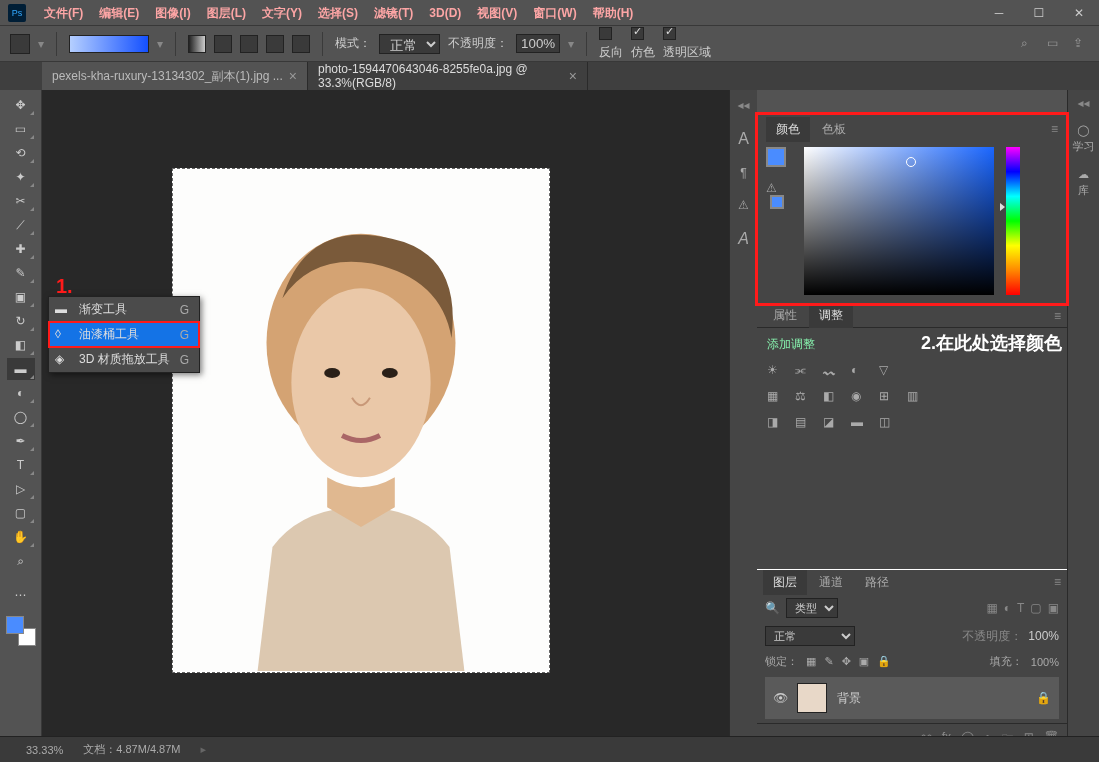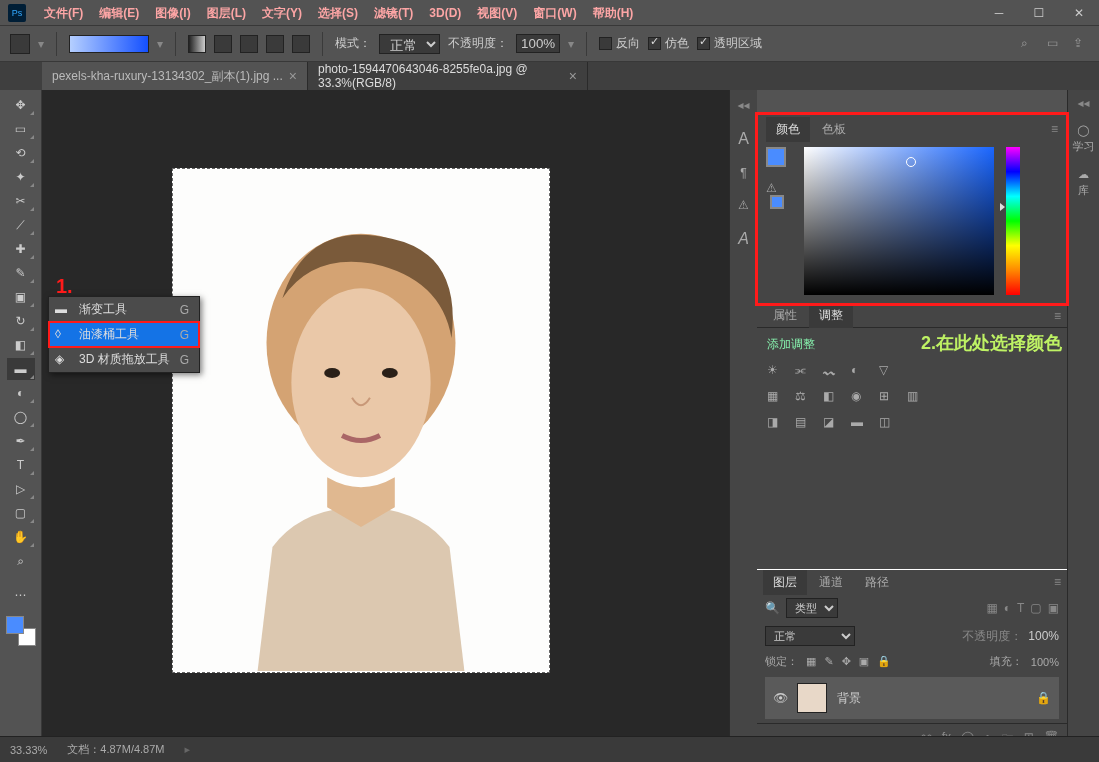--- a/index.html
+++ b/index.html
@@ -14,21 +14,21 @@
 
 
 .options-bar { height:36px; background:#535353; display:flex; align-items:center; padding:0 10px; border-bottom:1px solid #383838; gap:8px; }
 .tool-preset { width:20px; height:20px; background:#3a3a3a; border:1px solid #222; }
 .gradient-preview { width:80px; height:18px; background:linear-gradient(to right,#b5cfff,#1450ff); border:1px solid #222; }
 .grad-btn { width:18px; height:18px; background:#3a3a3a; border:1px solid #222; }
 .sep { width:1px; height:24px; background:#3a3a3a; margin:0 4px; }
 .opt-label { color:#ccc; }
 .opt-select { background:#3a3a3a; border:1px solid #222; color:#ccc; padding:2px 6px; height:20px; }
 .opt-input { width:44px; background:#3a3a3a; border:1px solid #222; color:#ccc; padding:1px 4px; text-align:center; }
-.checkbox { display:flex; align-items:center; gap:4px; }
+.checkbox { display:flex; gap:4px;flex-direction:column; }
 .cb { width:13px; height:13px; background:#3a3a3a; border:1px solid #222; position:relative; }
 .cb.on::after { content:"✓"; position:absolute; top:-3px; left:1px; font-size:11px; color:#ddd; }
 .icon-right { margin-left:auto; display:flex; gap:10px; }
 .tiny-icon { width:16px; height:16px; color:#999; }
 
 
 .tabs { height:28px; background:#3f3f3f; display:flex; align-items:stretch; padding-left:42px; }
 .tab { padding:0 10px; display:flex; align-items:center; gap:6px; color:#bbb; border-right:1px solid #2a2a2a; background:#535353; max-width:280px; }
 .tab.active { background:#3f3f3f; color:#ddd; }
 .tab-close { font-size:14px; color:#999; }
@@ -56,21 +56,21 @@
 .canvas-area { flex:1; background:#282828; position:relative; overflow:hidden; }
 .canvas { position:absolute; left:130px; top:78px; width:378px; height:505px; background:#fff; border:1px dashed #666; }
 .portrait { position:absolute; inset:0; }
 
 
 .right-col { width:370px; display:flex; }
 .collapsed-strip { width:28px; background:#454545; border-left:1px solid #2a2a2a; display:flex; flex-direction:column; align-items:center; padding-top:8px; gap:18px; }
 .panels { flex:1; background:#454545; display:flex; flex-direction:column;margin-top:24px; }
 
 .panel-top { border:3px solid #ff1a1a; margin:-2px; padding:2px; position:relative; }
-.annot2 { position:absolute; right:4px; top:216px; color:#bef264; font-size:18px; font-weight:bold; z-index:40; }
+.annot2 { position:absolute; right:4px; top:216px; color:#ffffff; font-size:18px; font-weight:bold; z-index:40; }
 .panel-tabs { height:24px; display:flex; align-items:center; padding-left:6px; gap:2px; }
 .ptab { padding:4px 10px; color:#aaa; }
 .ptab.active { background:#3a3a3a; color:#ddd; }
 .color-picker { display:flex; padding:6px; gap:6px; }
 .picker-swatches { width:32px; }
 .pswatch { width:20px; height:20px; background:#4a8cff; border:2px solid #888; margin-bottom:14px; }
 .pswatch.small { width:14px; height:14px; margin-left:4px; }
 .pick-area { width:190px; height:148px; background:linear-gradient(to top,#000,transparent),linear-gradient(to right,#fff,#1a66ff); position:relative; }
 .pick-ring { position:absolute; width:10px; height:10px; border:1px solid #fff; border-radius:50%; left:102px; top:10px; }
 .hue-strip { width:14px; height:148px; background:linear-gradient(to bottom,#f0f,#00f,#0ff,#0f0,#ff0,#f80,#f00); margin-left:6px; position:relative; }
@@ -92,21 +92,21 @@
 .layer-thumb { width:30px; height:30px; background:#e8d8c8; border:1px solid #222; }
 .eye { width:14px; height:14px; }
 .lock-icon { margin-left:auto; color:#aaa; }
 .layer-footer { margin-top:auto; padding:6px 8px; display:flex; gap:10px; justify-content:flex-end; color:#888; border-top:1px solid #2a2a2a; }
 
 
 .far-right { width:32px; display:flex; flex-direction:column; align-items:center; padding-top:6px; gap:14px; background:#454545; border-left:1px solid #2a2a2a; }
 .far-item { display:flex; flex-direction:column; align-items:center; gap:2px; color:#aaa; font-size:11px; }
 
 
-.statusbar { position:absolute; bottom:0; left:0; right:0; height:26px; background:#3a3a3a; border-top:1px solid #222; display:flex; align-items:center; padding:0 10px; gap:20px; color:#aaa; font-size:11px; }
+.statusbar { position:absolute; bottom:0; left:0; right:0; height:26px; background:#3a3a3a; border-top:1px solid #222; display:flex; align-items:center; padding:0 26px; gap:20px; color:#aaa; font-size:11px; }
 
 svg { display:block; }
 </style>
 </head>
 <body>
 
 <div class="menubar">
   <div class="ps-logo">Ps</div>
   <div class="menu-item">文件(F)</div>
   <div class="menu-item">编辑(E)</div>

